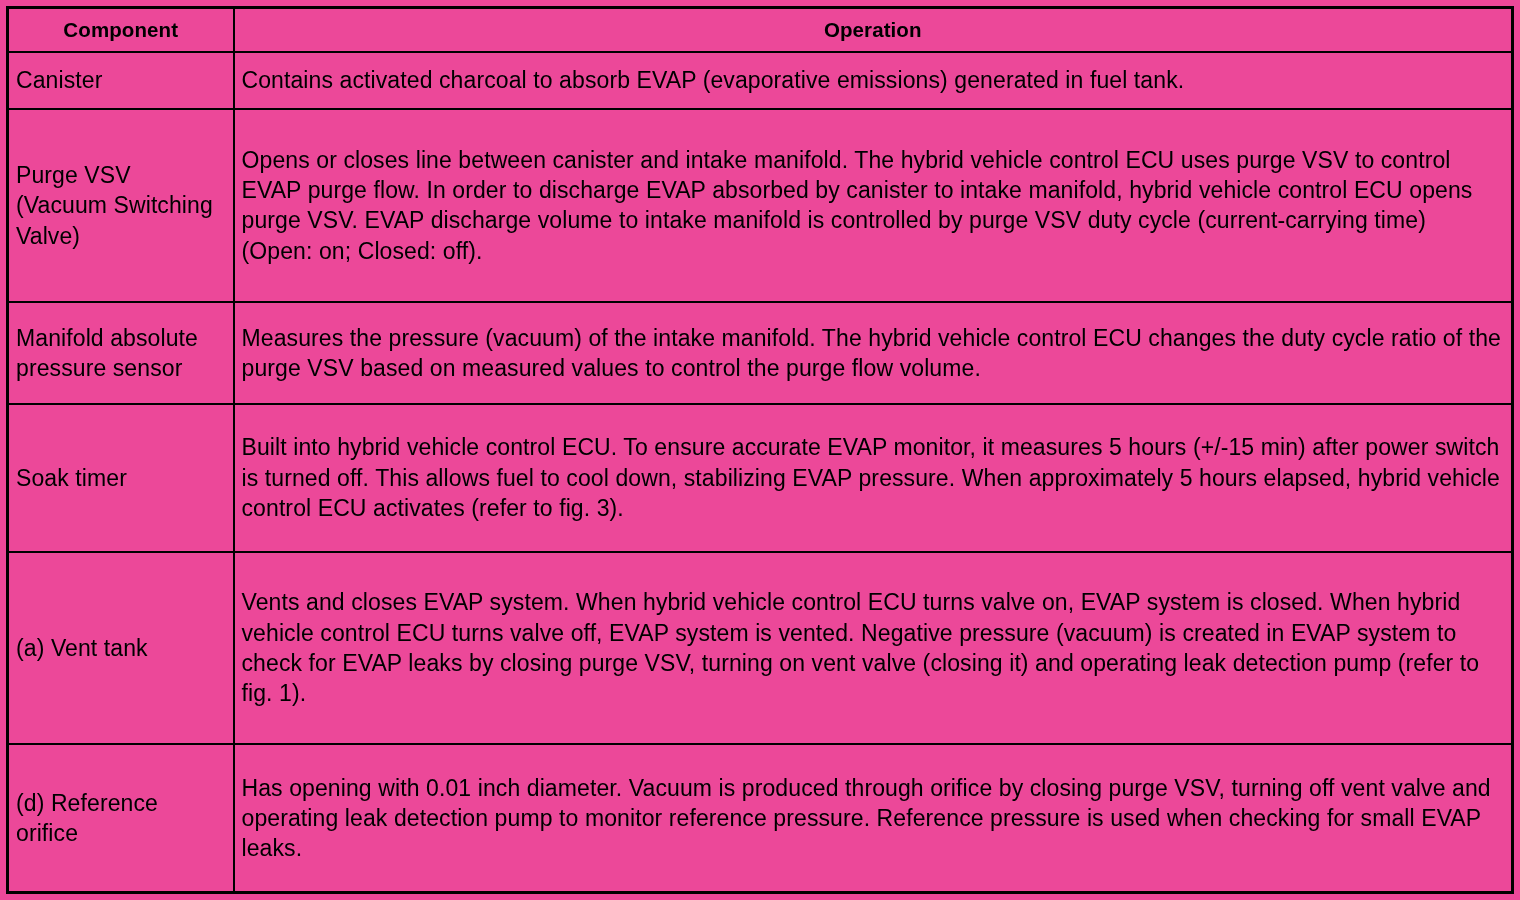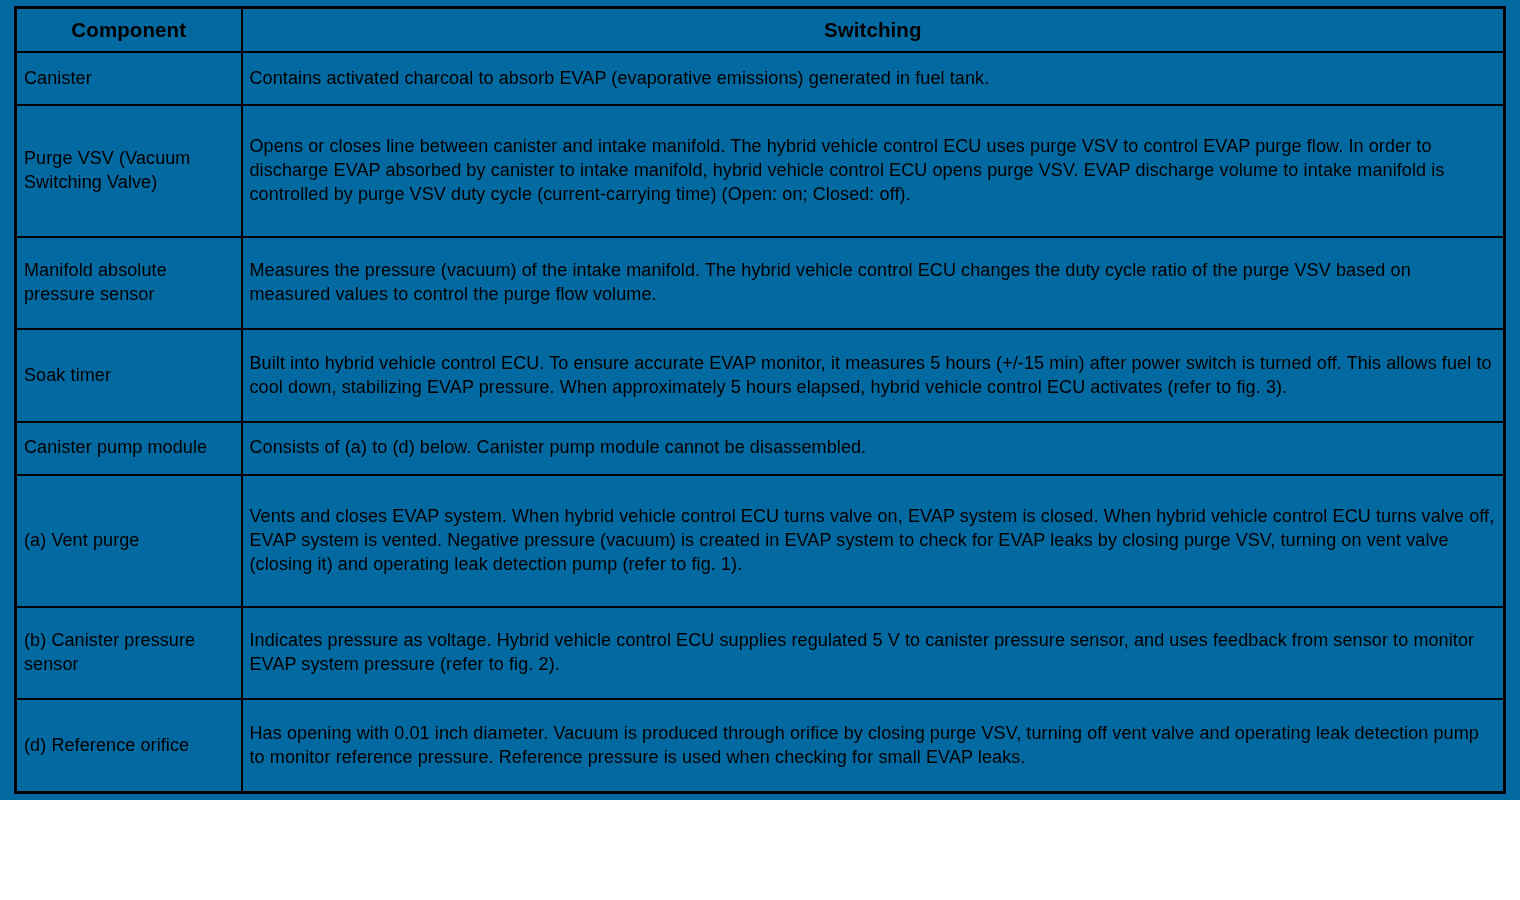--- a/index.html
+++ b/index.html
@@ -10,37 +10,37 @@
     height: 900px;
     overflow: hidden;
   }
   body {
     font-family: "Liberation Sans", "DejaVu Sans", sans-serif;
     color: #000000;
     box-sizing: border-box;
   }
   .page {
     width: 1520px;
-    height: 800px;
+    height: 900px;
     box-sizing: border-box;
-    padding: 6px 14px;
-    background: #0369a1;
+    padding: 6px 6px;
+    background: #ec4899;
   }
   table.spec-table {
     width: 100%;
     height: 100%;
     border-collapse: collapse;
     table-layout: fixed;
     border: 3px solid #000000;
   }
   table.spec-table th,
   table.spec-table td {
     border: 2px solid #000000;
     padding: 3px 8px 3px 7px;
-    font-size: 18px;
+    font-size: 23px;
     line-height: 1.32;
     vertical-align: middle;
     word-wrap: break-word;
     letter-spacing: 0.1px;
   }
   table.spec-table th {
     font-weight: bold;
     text-align: center;
     font-size: 20.5px;
     height: 34px;
@@ -61,21 +61,21 @@
 
 <div class="page">
   <table class="spec-table">
     <colgroup>
       <col class="col-component">
       <col class="col-operation">
     </colgroup>
     <thead>
       <tr>
         <th>Component</th>
-        <th>Switching</th>
+        <th>Operation</th>
       </tr>
     </thead>
     <tbody>
   <tr>
     <td class="cell-component">Canister</td>
     <td class="cell-operation">Contains activated charcoal to absorb EVAP (evaporative emissions) generated in fuel tank.</td>
   </tr>
 
 
   <tr>
@@ -86,34 +86,26 @@
   <tr>
     <td class="cell-component">Manifold absolute pressure sensor</td>
     <td class="cell-operation">Measures the pressure (vacuum) of the intake manifold. The hybrid vehicle control ECU changes the duty cycle ratio of the purge VSV based on measured values to control the purge flow volume.</td>
   </tr>
 
   <tr>
     <td class="cell-component">Soak timer</td>
     <td class="cell-operation">Built into hybrid vehicle control ECU. To ensure accurate EVAP monitor, it measures 5 hours (+/-15 min) after power switch is turned off. This allows fuel to cool down, stabilizing EVAP pressure. When approximately 5 hours elapsed, hybrid vehicle control ECU activates (refer to fig. 3).</td>
   </tr>
 
-  <tr>
-    <td class="cell-component">Canister pump module</td>
-    <td class="cell-operation">Consists of (a) to (d) below. Canister pump module cannot be disassembled.</td>
-  </tr>
 
   <tr>
-    <td class="cell-component">(a) Vent purge</td>
+    <td class="cell-component">(a) Vent tank</td>
     <td class="cell-operation">Vents and closes EVAP system. When hybrid vehicle control ECU turns valve on, EVAP system is closed. When hybrid vehicle control ECU turns valve off, EVAP system is vented. Negative pressure (vacuum) is created in EVAP system to check for EVAP leaks by closing purge VSV, turning on vent valve (closing it) and operating leak detection pump (refer to fig. 1).</td>
   </tr>
 
-  <tr>
-    <td class="cell-component">(b) Canister pressure sensor</td>
-    <td class="cell-operation">Indicates pressure as voltage. Hybrid vehicle control ECU supplies regulated 5 V to canister pressure sensor, and uses feedback from sensor to monitor EVAP system pressure (refer to fig. 2).</td>
-  </tr>
 
 
   <tr>
     <td class="cell-component">(d) Reference orifice</td>
     <td class="cell-operation">Has opening with 0.01 inch diameter. Vacuum is produced through orifice by closing purge VSV, turning off vent valve and operating leak detection pump to monitor reference pressure. Reference pressure is used when checking for small EVAP leaks.</td>
   </tr>
 </tbody>
   </table>
 </div>
 

